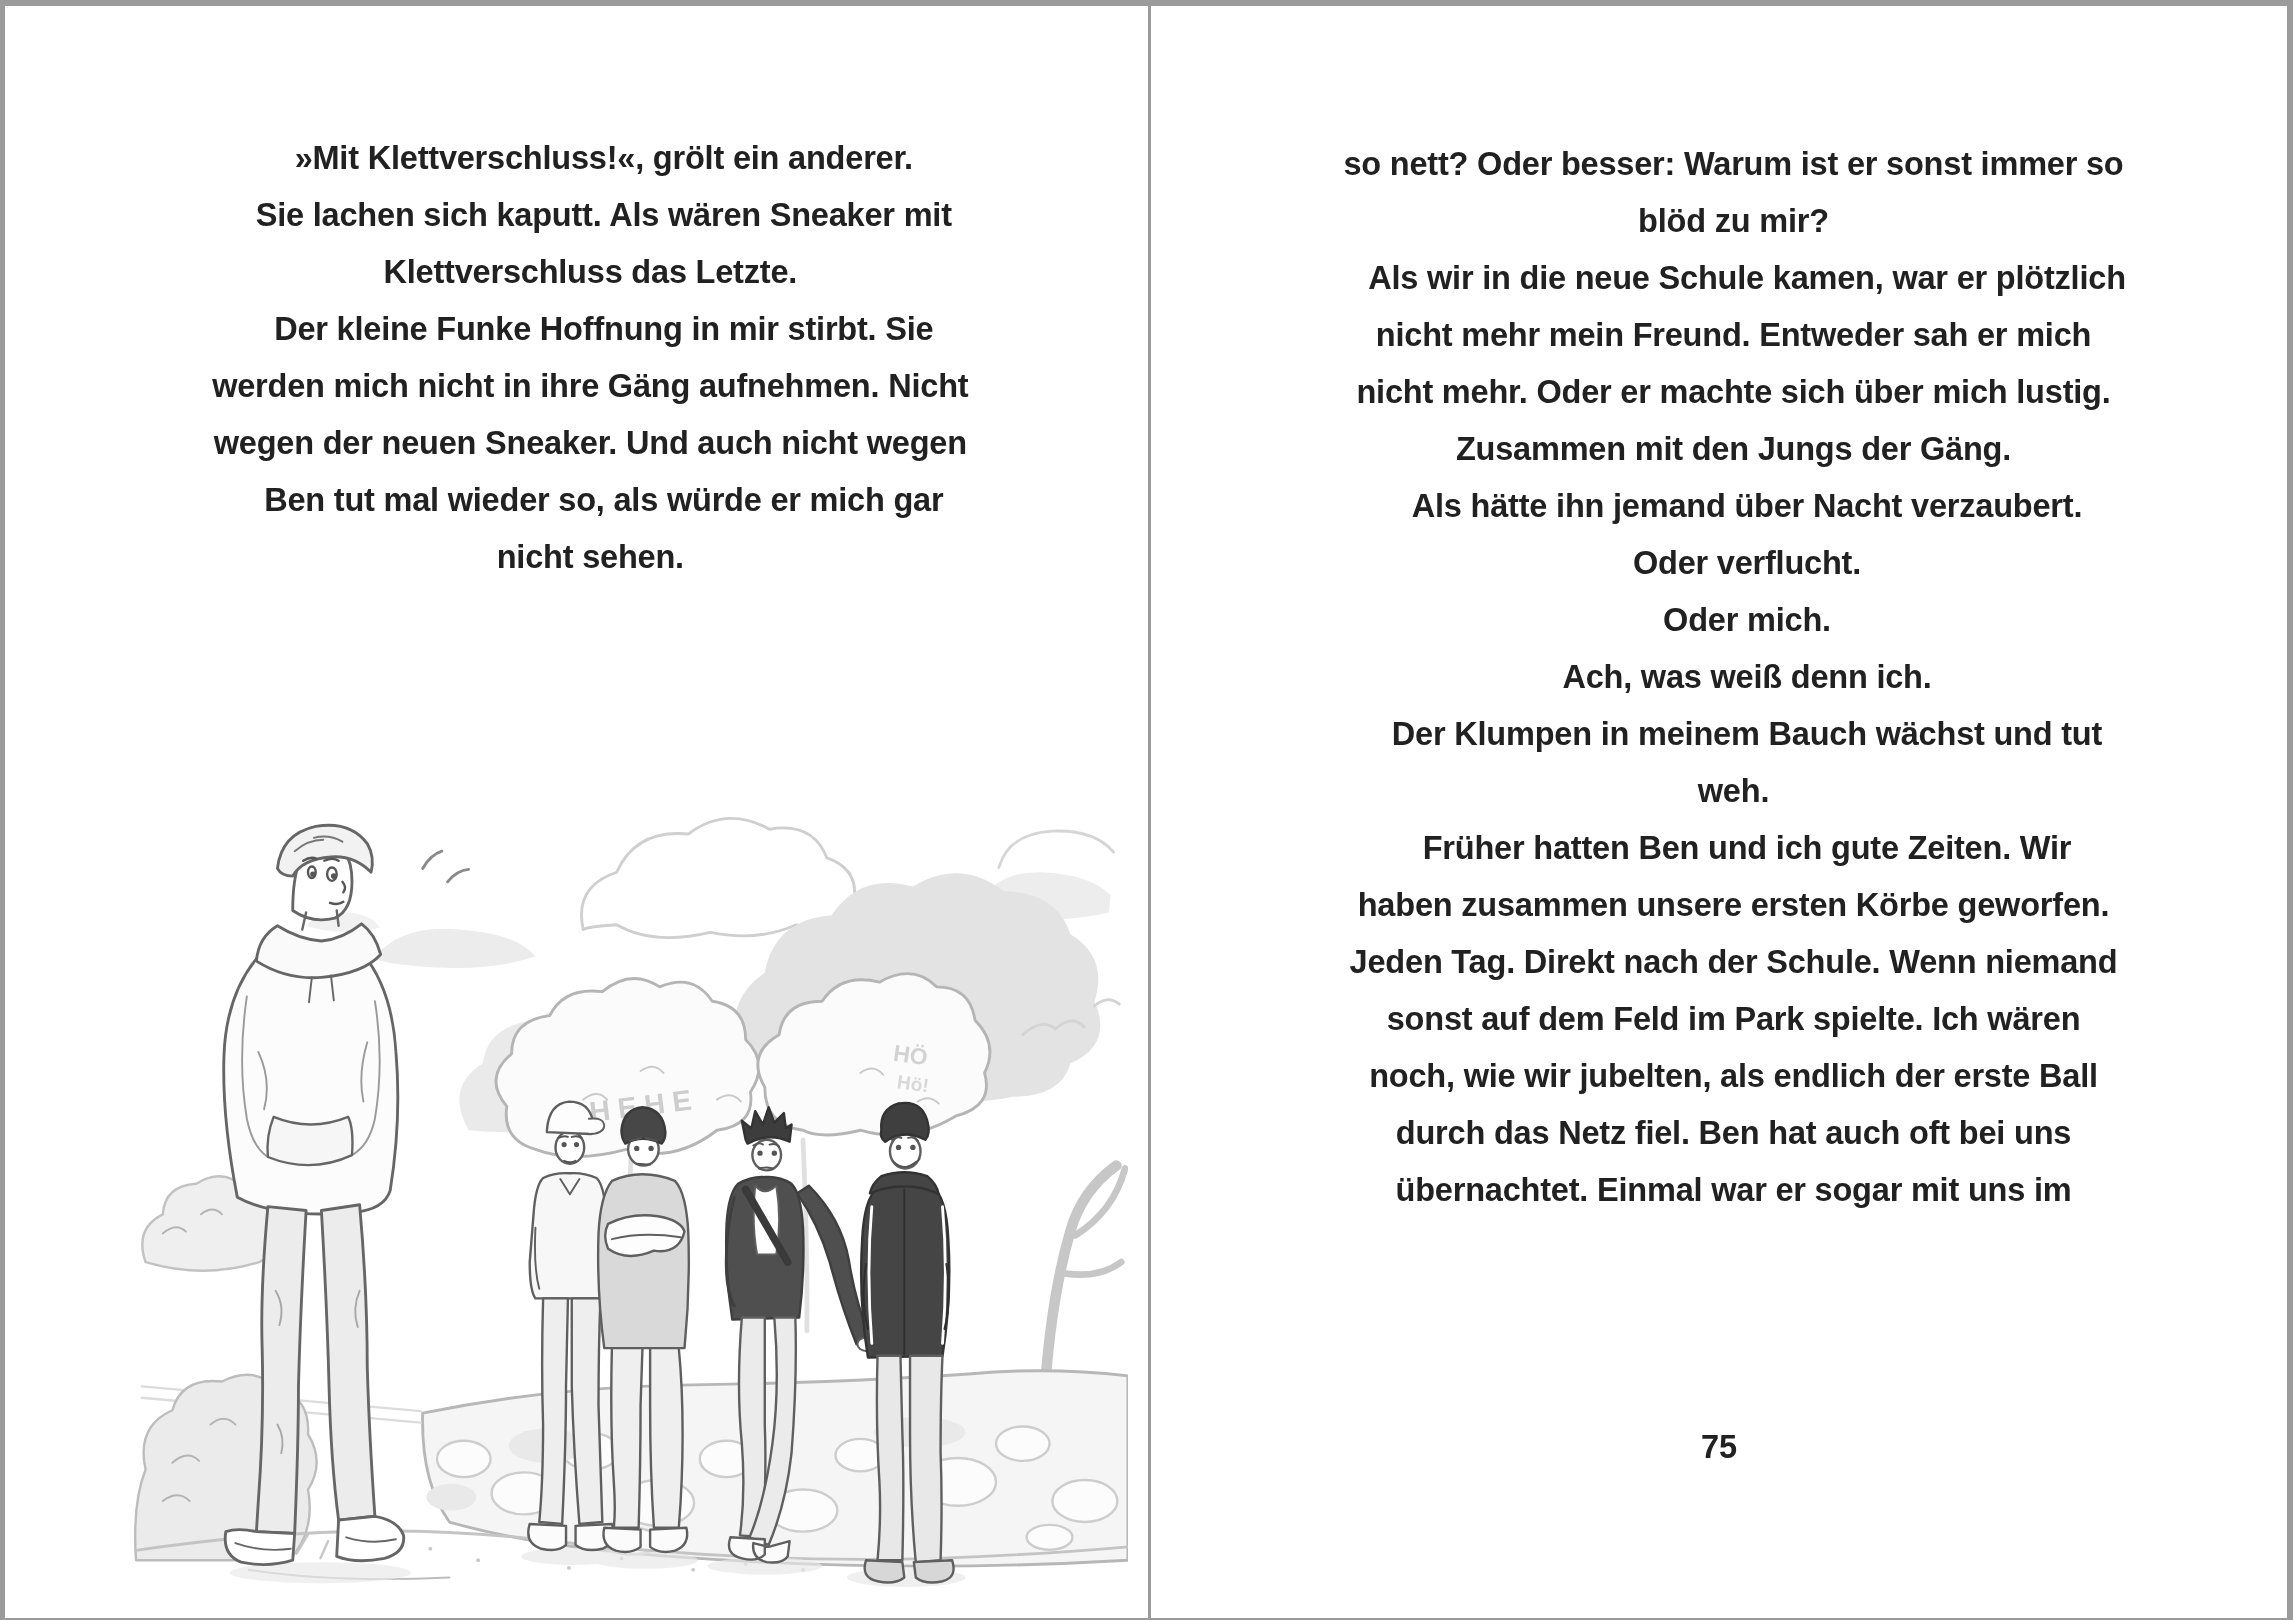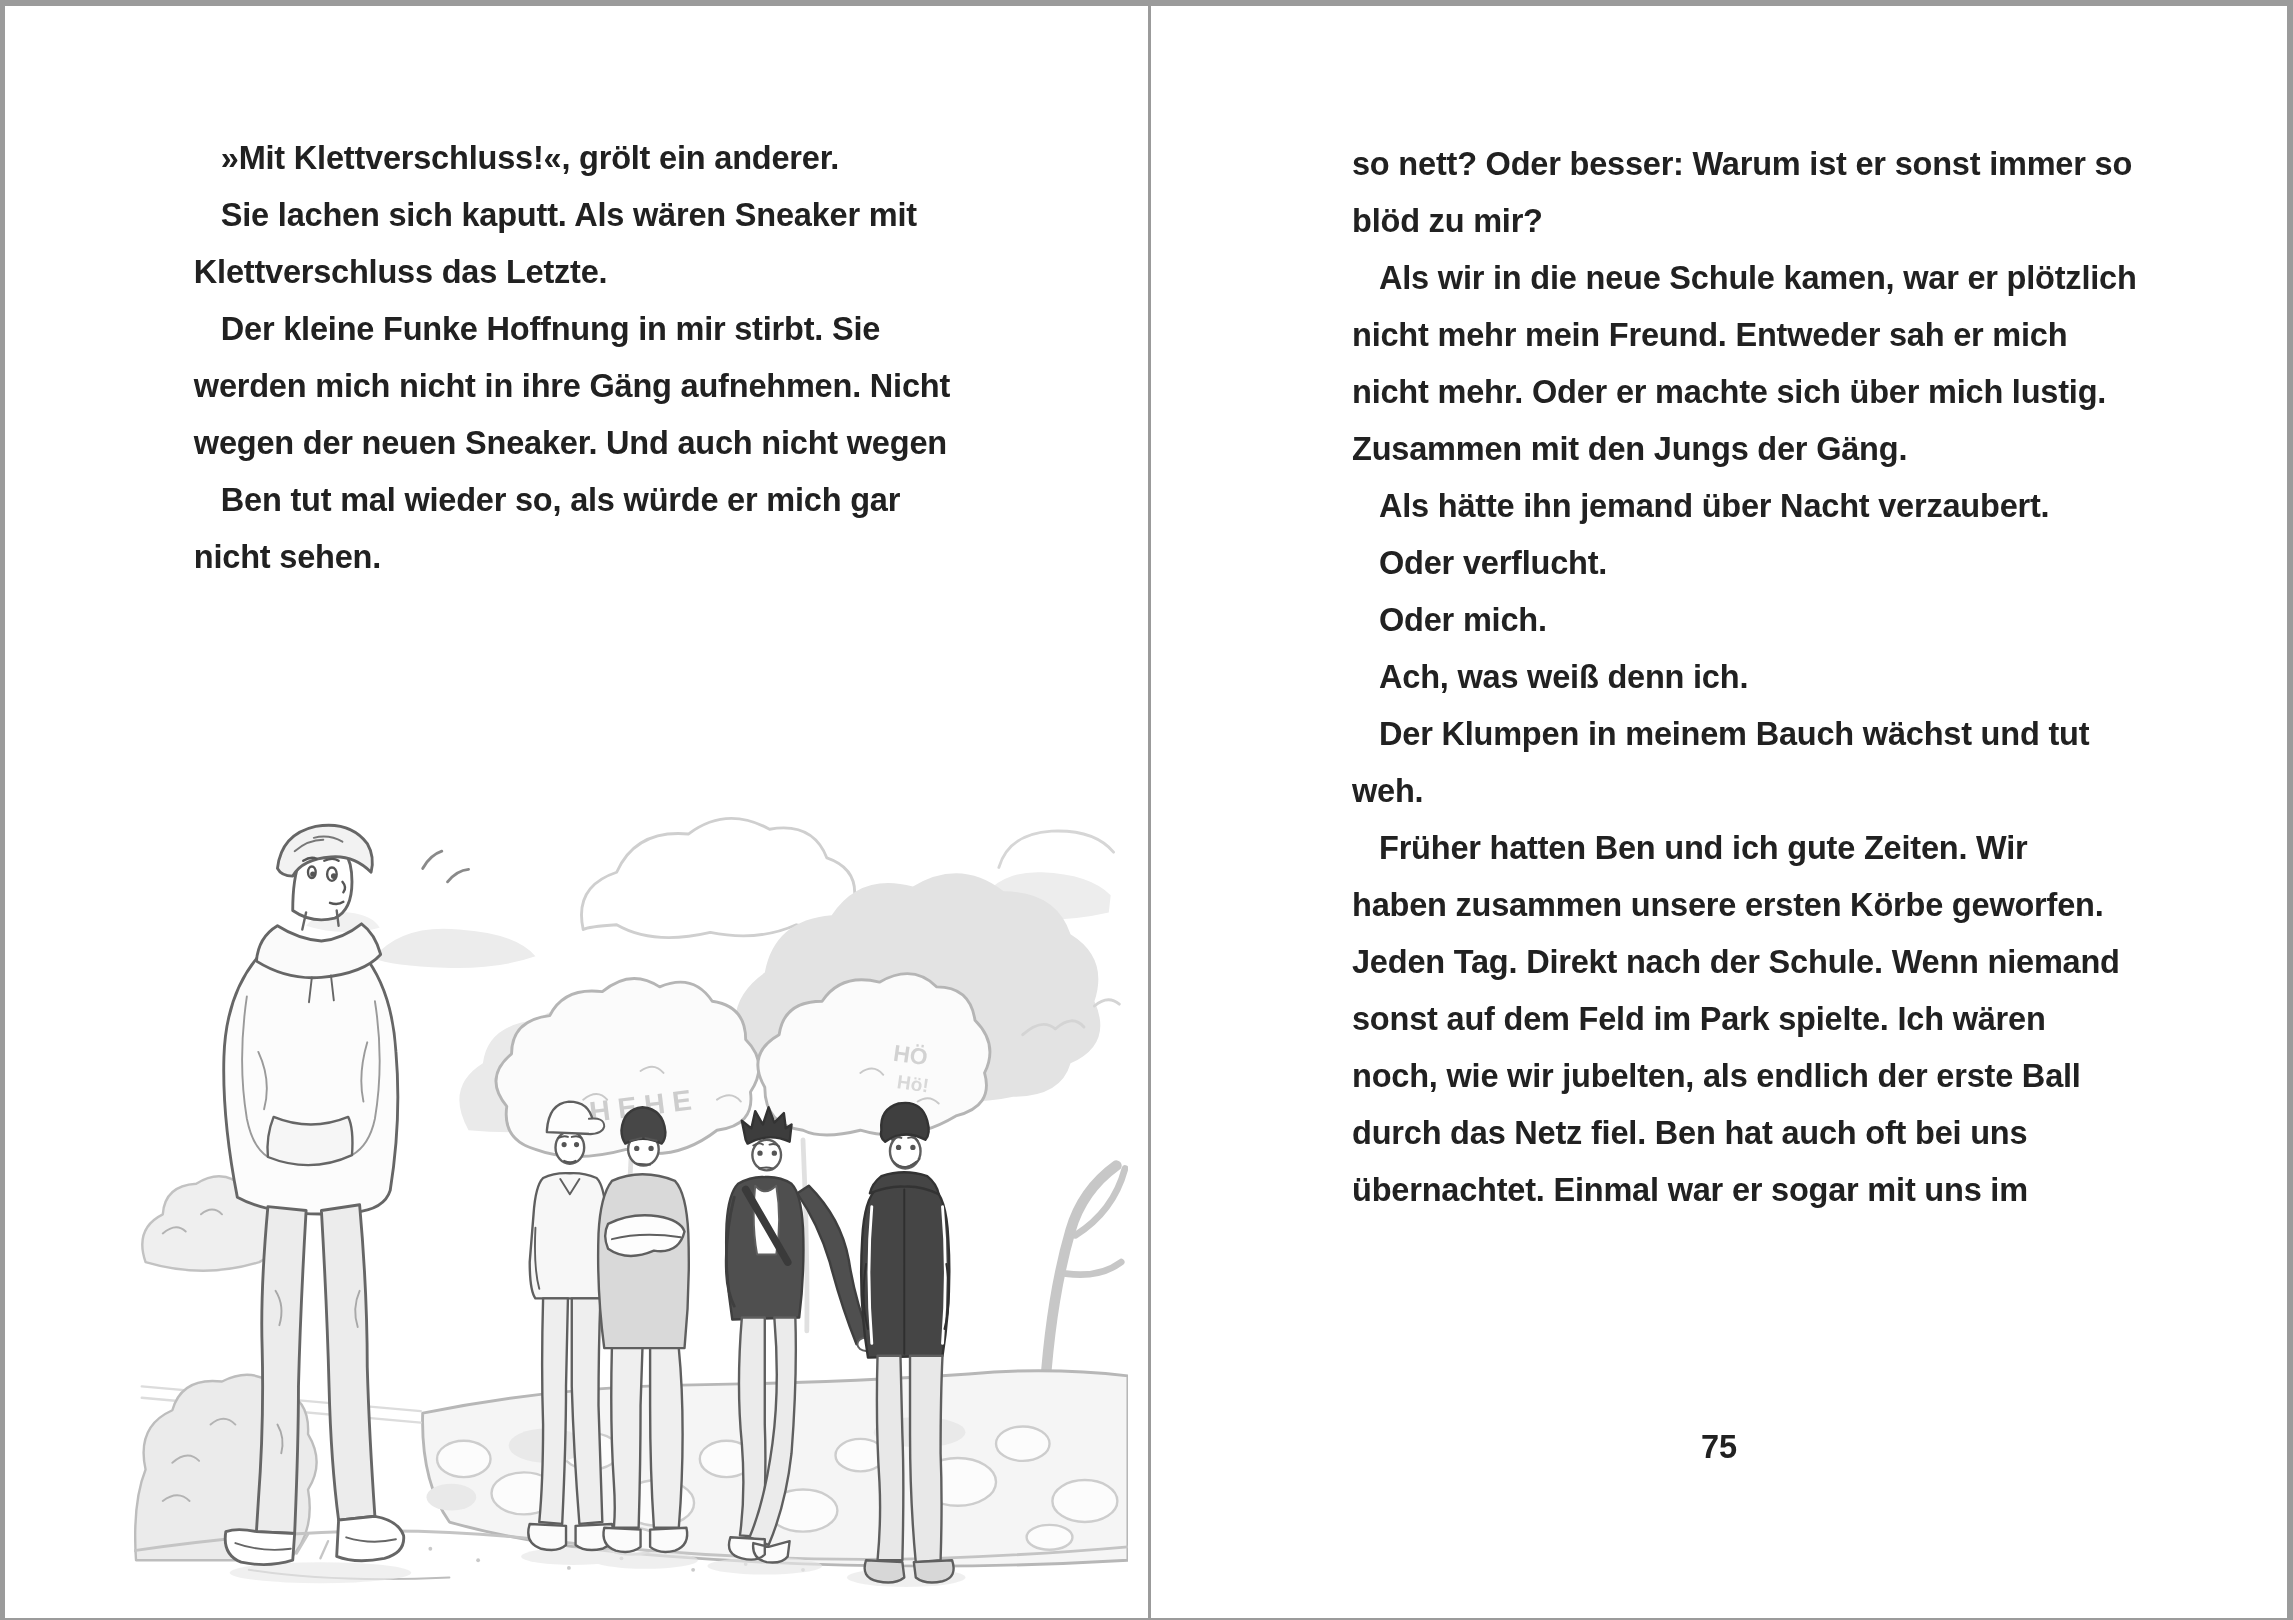--- a/index.html
+++ b/index.html
@@ -1,23 +1,23 @@
 <!DOCTYPE html>
 <html><head>
 <meta charset="utf-8">
 <style>
   html,body{margin:0;padding:0;}
   body{font-family:"Liberation Sans",sans-serif;}
   #spread{position:relative;width:2293px;height:1620px;background:#9b9b9b;overflow:hidden;}
   .page{position:absolute;top:5.7px;height:1612px;background:#ffffff;}
   #left-page{left:4.8px;width:1143px;}
   #right-page{left:1151px;width:1136px;}
-  .textblock{position:absolute;top:124px;width:793px;}
+  .textblock{position:absolute;top:124px;width:793px;text-align:center;}
   #left-page .textblock{left:189px;}
-  #right-page .textblock{left:201px;top:130px;}
+  #right-page .textblock{left:186px;top:130px;}
   .line{margin:0;font-size:32.5px;line-height:57px;font-weight:600;color:#212121;
         letter-spacing:-0.2px;white-space:nowrap;}
   .indent{text-indent:27px;}
   .pagenum{position:absolute;top:1413px;left:0;width:100%;text-align:center;margin:0;
            font-size:32.5px;line-height:57px;font-weight:600;color:#212121;}
   #illu{position:absolute;left:129px;top:807px;}
   svg text{font-family:"Liberation Sans",sans-serif;}
 </style>
 </head>
 <body>

